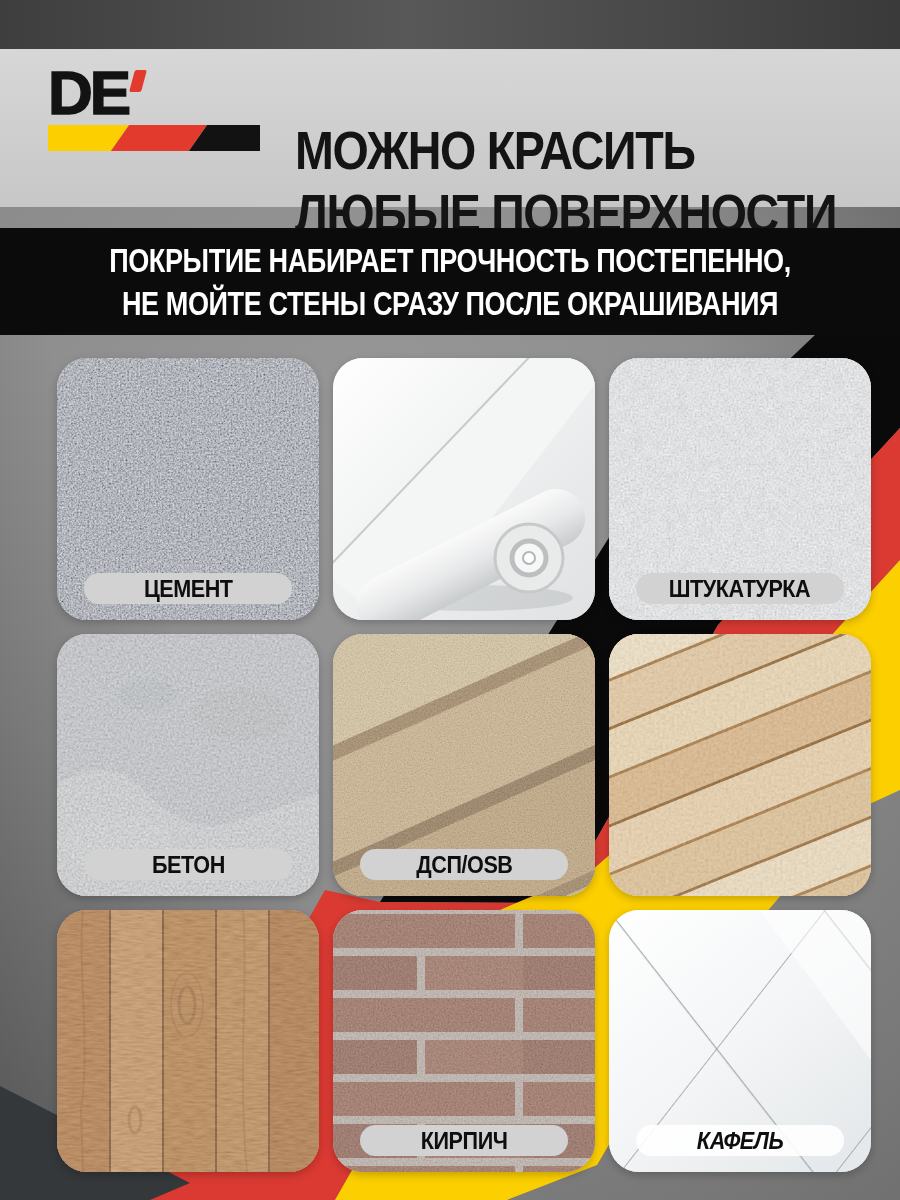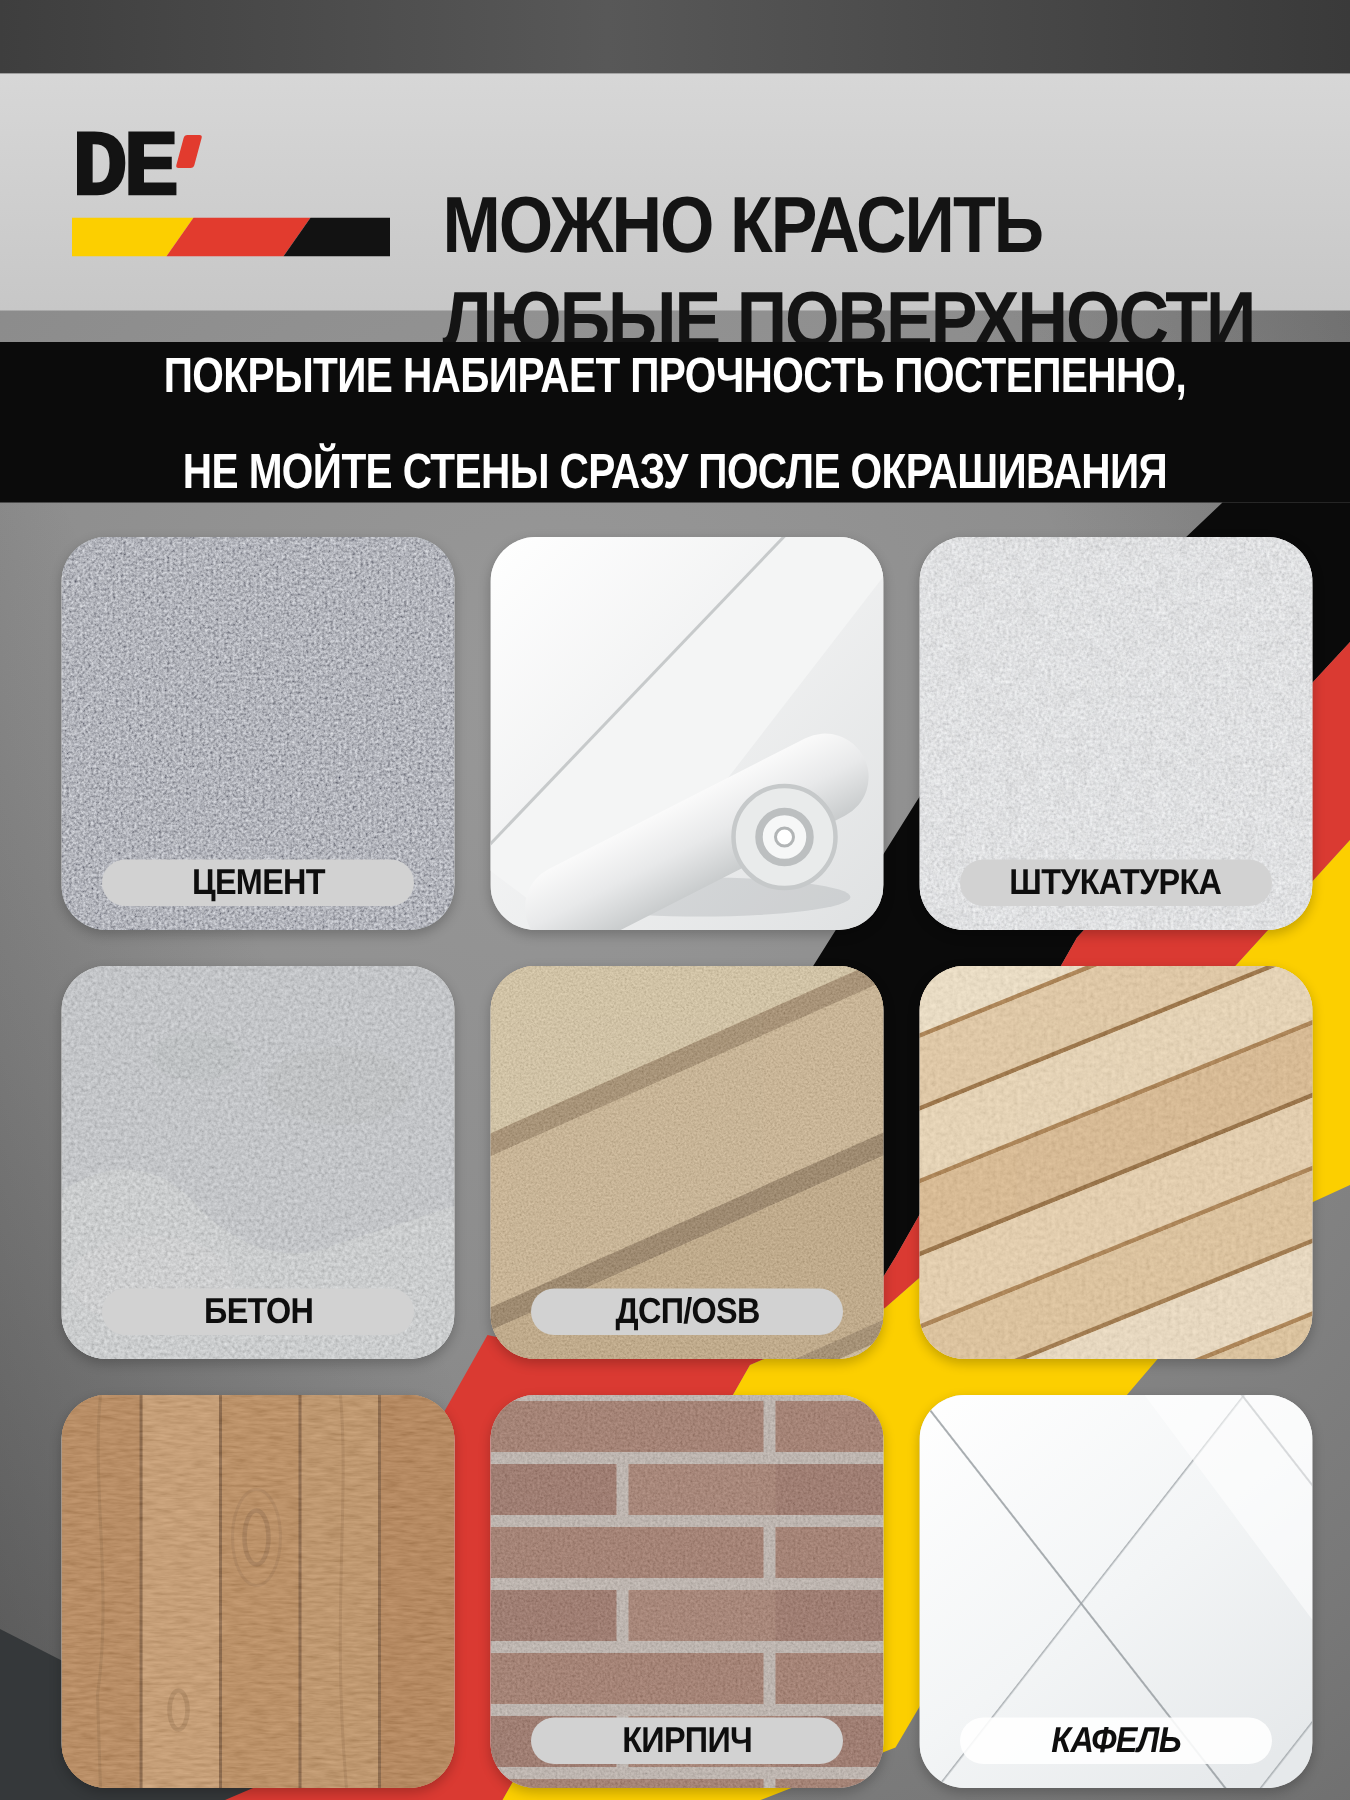--- a/index.html
+++ b/index.html
@@ -12,42 +12,42 @@
       linear-gradient(246deg, rgba(30,30,30,.25), rgba(30,30,30,0) 25%),
       radial-gradient(ellipse 120% 90% at 40% 38%, #989898 0%, #8c8c8c 40%, #787878 75%, #656565 100%);}
 
   .ribbon{position:absolute;left:0;top:0;width:900px;height:1200px;}
 
   .top-strip{position:absolute;left:0;top:0;width:900px;height:49px;
     background:linear-gradient(90deg,#3e3e3e,#585858 45%,#3a3a3a);}
 
   .header{position:absolute;left:0;top:49px;width:900px;height:158px;
     background:linear-gradient(180deg,#d7d7d7,#c7c7c7);}
-  .logo{position:absolute;left:48px;top:36px;width:212px;font-family:Liberation Mono, monospace;}
+  .logo{position:absolute;left:48px;top:16px;width:212px;}
   .logo-text{display:flex;align-items:flex-start;font-size:62px;line-height:56px;
     font-weight:bold;letter-spacing:-3px;color:#131313;-webkit-text-stroke:1.5px #131313;}
   .apo{display:block;width:12px;height:22px;background:#e23b2e;transform:skewX(-15deg);
     border-radius:2px;margin:5px 5px 0 4px;}
   .logo-stripe{margin-top:4px;height:26px;width:212px;overflow:hidden;display:flex;}
   .seg{height:26px;transform:skewX(-35deg);flex:none;}
   .seg-y{width:86px;margin-left:-14px;}
   .seg-r{width:78px;}
   .seg-b{width:84px;}
 
   .title{position:absolute;left:295px;top:70px;}
   .title-line{font-size:53px;font-weight:bold;color:#141414;line-height:63px;
     letter-spacing:-1.5px;transform:scaleX(.88);transform-origin:left center;white-space:nowrap;}
 
   .notice{position:absolute;left:0;top:228px;width:900px;height:107px;background:#0b0b0b;
-    display:flex;flex-direction:column;justify-content:space-between;}
+    display:flex;flex-direction:column;justify-content:center;}
   .notice-line{color:#ffffff;font-weight:bold;font-size:33px;line-height:43px;text-align:center;
     letter-spacing:-.5px;transform:scaleX(.82);transform-origin:center;white-space:nowrap;}
 
-  .grid{position:absolute;left:41px;top:358px;width:810px;height:810px;display:grid;
-    grid-template-columns:repeat(3,262px);grid-template-rows:repeat(3,262px);gap:24px;text-align:center;}
+  .grid{position:absolute;left:57px;top:358px;width:810px;height:810px;display:grid;
+    grid-template-columns:repeat(3,262px);grid-template-rows:repeat(3,262px);gap:14px;text-align:center;}
   .tile{position:relative;margin:0;border-radius:30px;overflow:hidden;
     box-shadow:0 3px 8px rgba(0,0,0,.22);background:#ddd;}
   .tex{position:absolute;inset:0;width:100%;height:100%;display:block;}
   .pill{position:absolute;left:50%;bottom:16px;transform:translateX(-50%);
     width:208px;height:31px;border-radius:16px;background:#d2d2d2;
     display:flex;align-items:center;justify-content:center;}
   .pill--white{background:rgba(255,255,255,.88);font-style:italic;}
   .pill span{font-size:24px;font-weight:bold;color:#0e0e0e;letter-spacing:-.5px;
     transform:scaleX(.9);white-space:nowrap;}
 </style>

